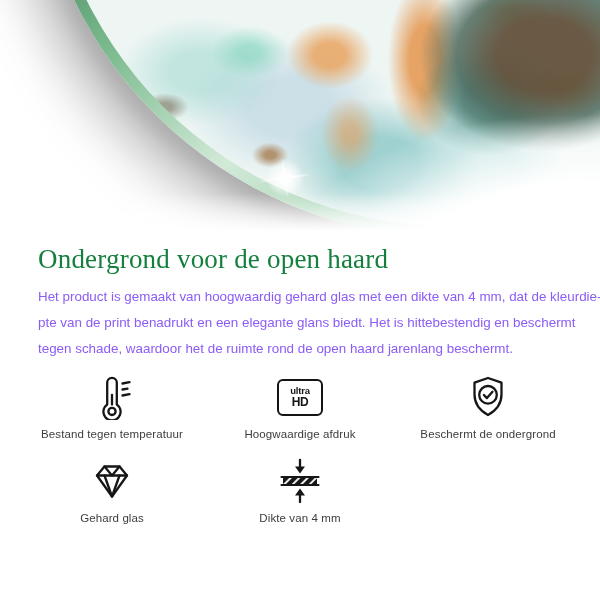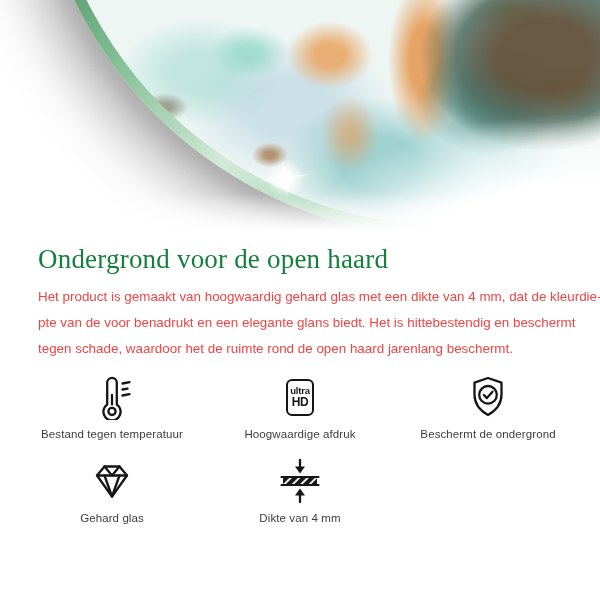--- a/index.html
+++ b/index.html
@@ -47,30 +47,30 @@
     background:linear-gradient(90deg, rgba(255,255,255,0), #fff 35% 65%, rgba(255,255,255,0));transform:rotate(-8deg);}
   .sparkle .ray-v{position:absolute;left:-1px;top:-20px;width:2px;height:40px;
     background:linear-gradient(180deg, rgba(255,255,255,0), #fff 35% 65%, rgba(255,255,255,0));transform:rotate(-8deg);}
 
   
   .content{padding:0 38px;}
   h1{
     margin:6px 0 0;font-family:"Liberation Serif", serif;font-weight:400;
     font-size:27px;line-height:34px;color:#15803d;letter-spacing:.2px;
   }
-  .intro{margin-top:8px;font-size:13.4px;line-height:26px;color:#ef4444;}
+  .intro{margin-top:8px;font-size:13.4px;line-height:26px;color:#8b5cf6;}
   .intro .line{white-space:nowrap;}
 
   
   .features{margin-top:12px;padding:0 18px;display:grid;grid-template-columns:repeat(3,1fr);row-gap:18px;}
   .feature{display:flex;flex-direction:column;align-items:center;}
   .icon-box{height:46px;display:flex;align-items:center;justify-content:center;}
   .feature-label{margin-top:8px;font-size:11.5px;color:#3d3d3d;letter-spacing:.1px;white-space:nowrap;}
   .ic{stroke:#161616;fill:none;stroke-width:2.3;stroke-linecap:round;stroke-linejoin:round;}
-  .uhd{width:28px;height:37px;border:2.6px solid #141414;border-radius:6px;box-sizing:border-box;
+  .uhd{width:46px;height:37px;border:2.6px solid #141414;border-radius:6px;box-sizing:border-box;
     display:flex;flex-direction:column;align-items:center;justify-content:center;color:#141414;}
   .uhd .u{font-size:9.5px;font-weight:700;line-height:9px;letter-spacing:-.2px;}
   .uhd .h{font-size:12px;font-weight:800;line-height:14px;letter-spacing:-.5px;}
 </style>
 </head>
 <body>
 
 <figure class="hero" style="margin:0;">
   <div class="disc-edge"></div>
   <div class="disc-face"></div>
@@ -81,21 +81,21 @@
     <div class="ray-v"></div>
   </div>
 </figure>
 
 <section class="content">
   <h1>
     <span>Ondergrond voor de open haard</span><br>
   </h1>
   <div class="intro">
     <div class="line">Het product is gemaakt van hoogwaardig gehard glas met een dikte van 4 mm, dat de kleurdie-</div>
-    <div class="line">pte van de voor benadrukt en een elegante glans biedt. Het is hittebestendig en beschermt</div>
+    <div class="line">pte van de print benadrukt en een elegante glans biedt. Het is hittebestendig en beschermt</div>
     <div class="line">tegen schade, waardoor het de ruimte rond de open haard jarenlang beschermt.</div>
   </div>
 </section>
 
 <section class="features">
 
   <div class="feature">
     <div class="icon-box">
       <svg class="ic" width="44" height="46" viewBox="0 0 44 46">
         <path d="M17.2,30.6 V8.6 a4.8,4.8 0 0 1 9.6,0 V30.6 a8.6,8.6 0 1 1 -9.6,0 Z"></path>

